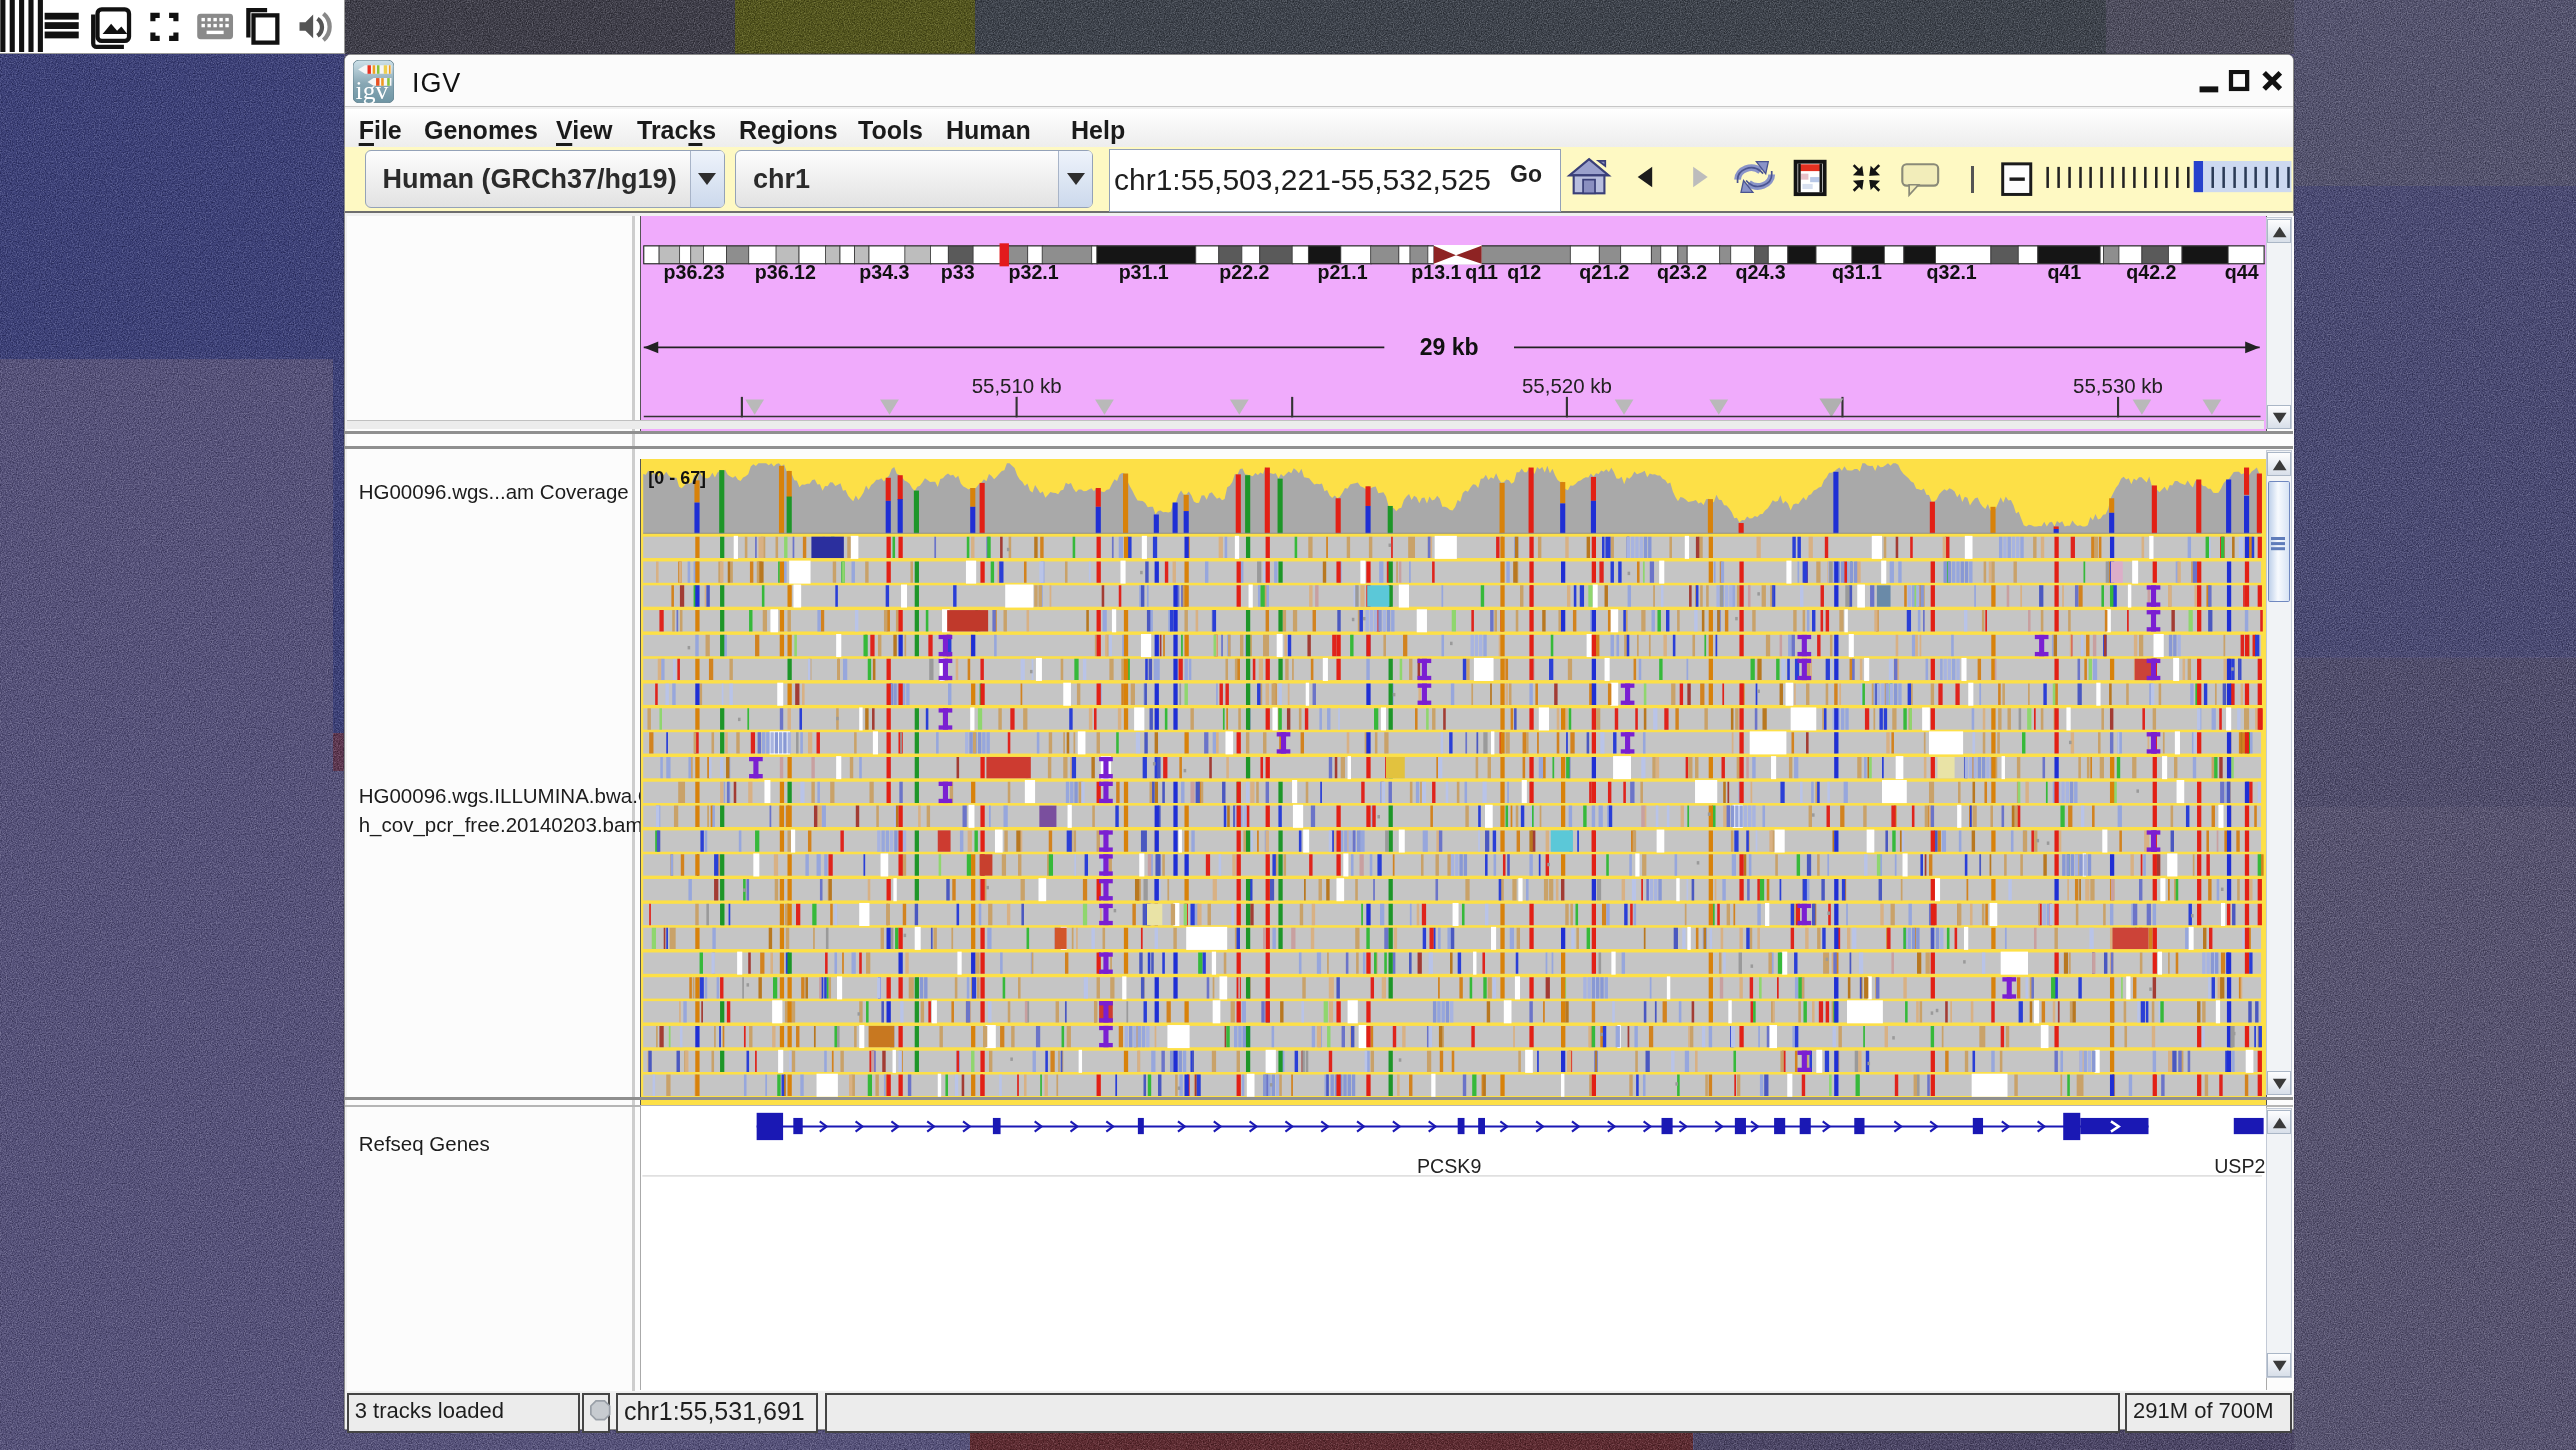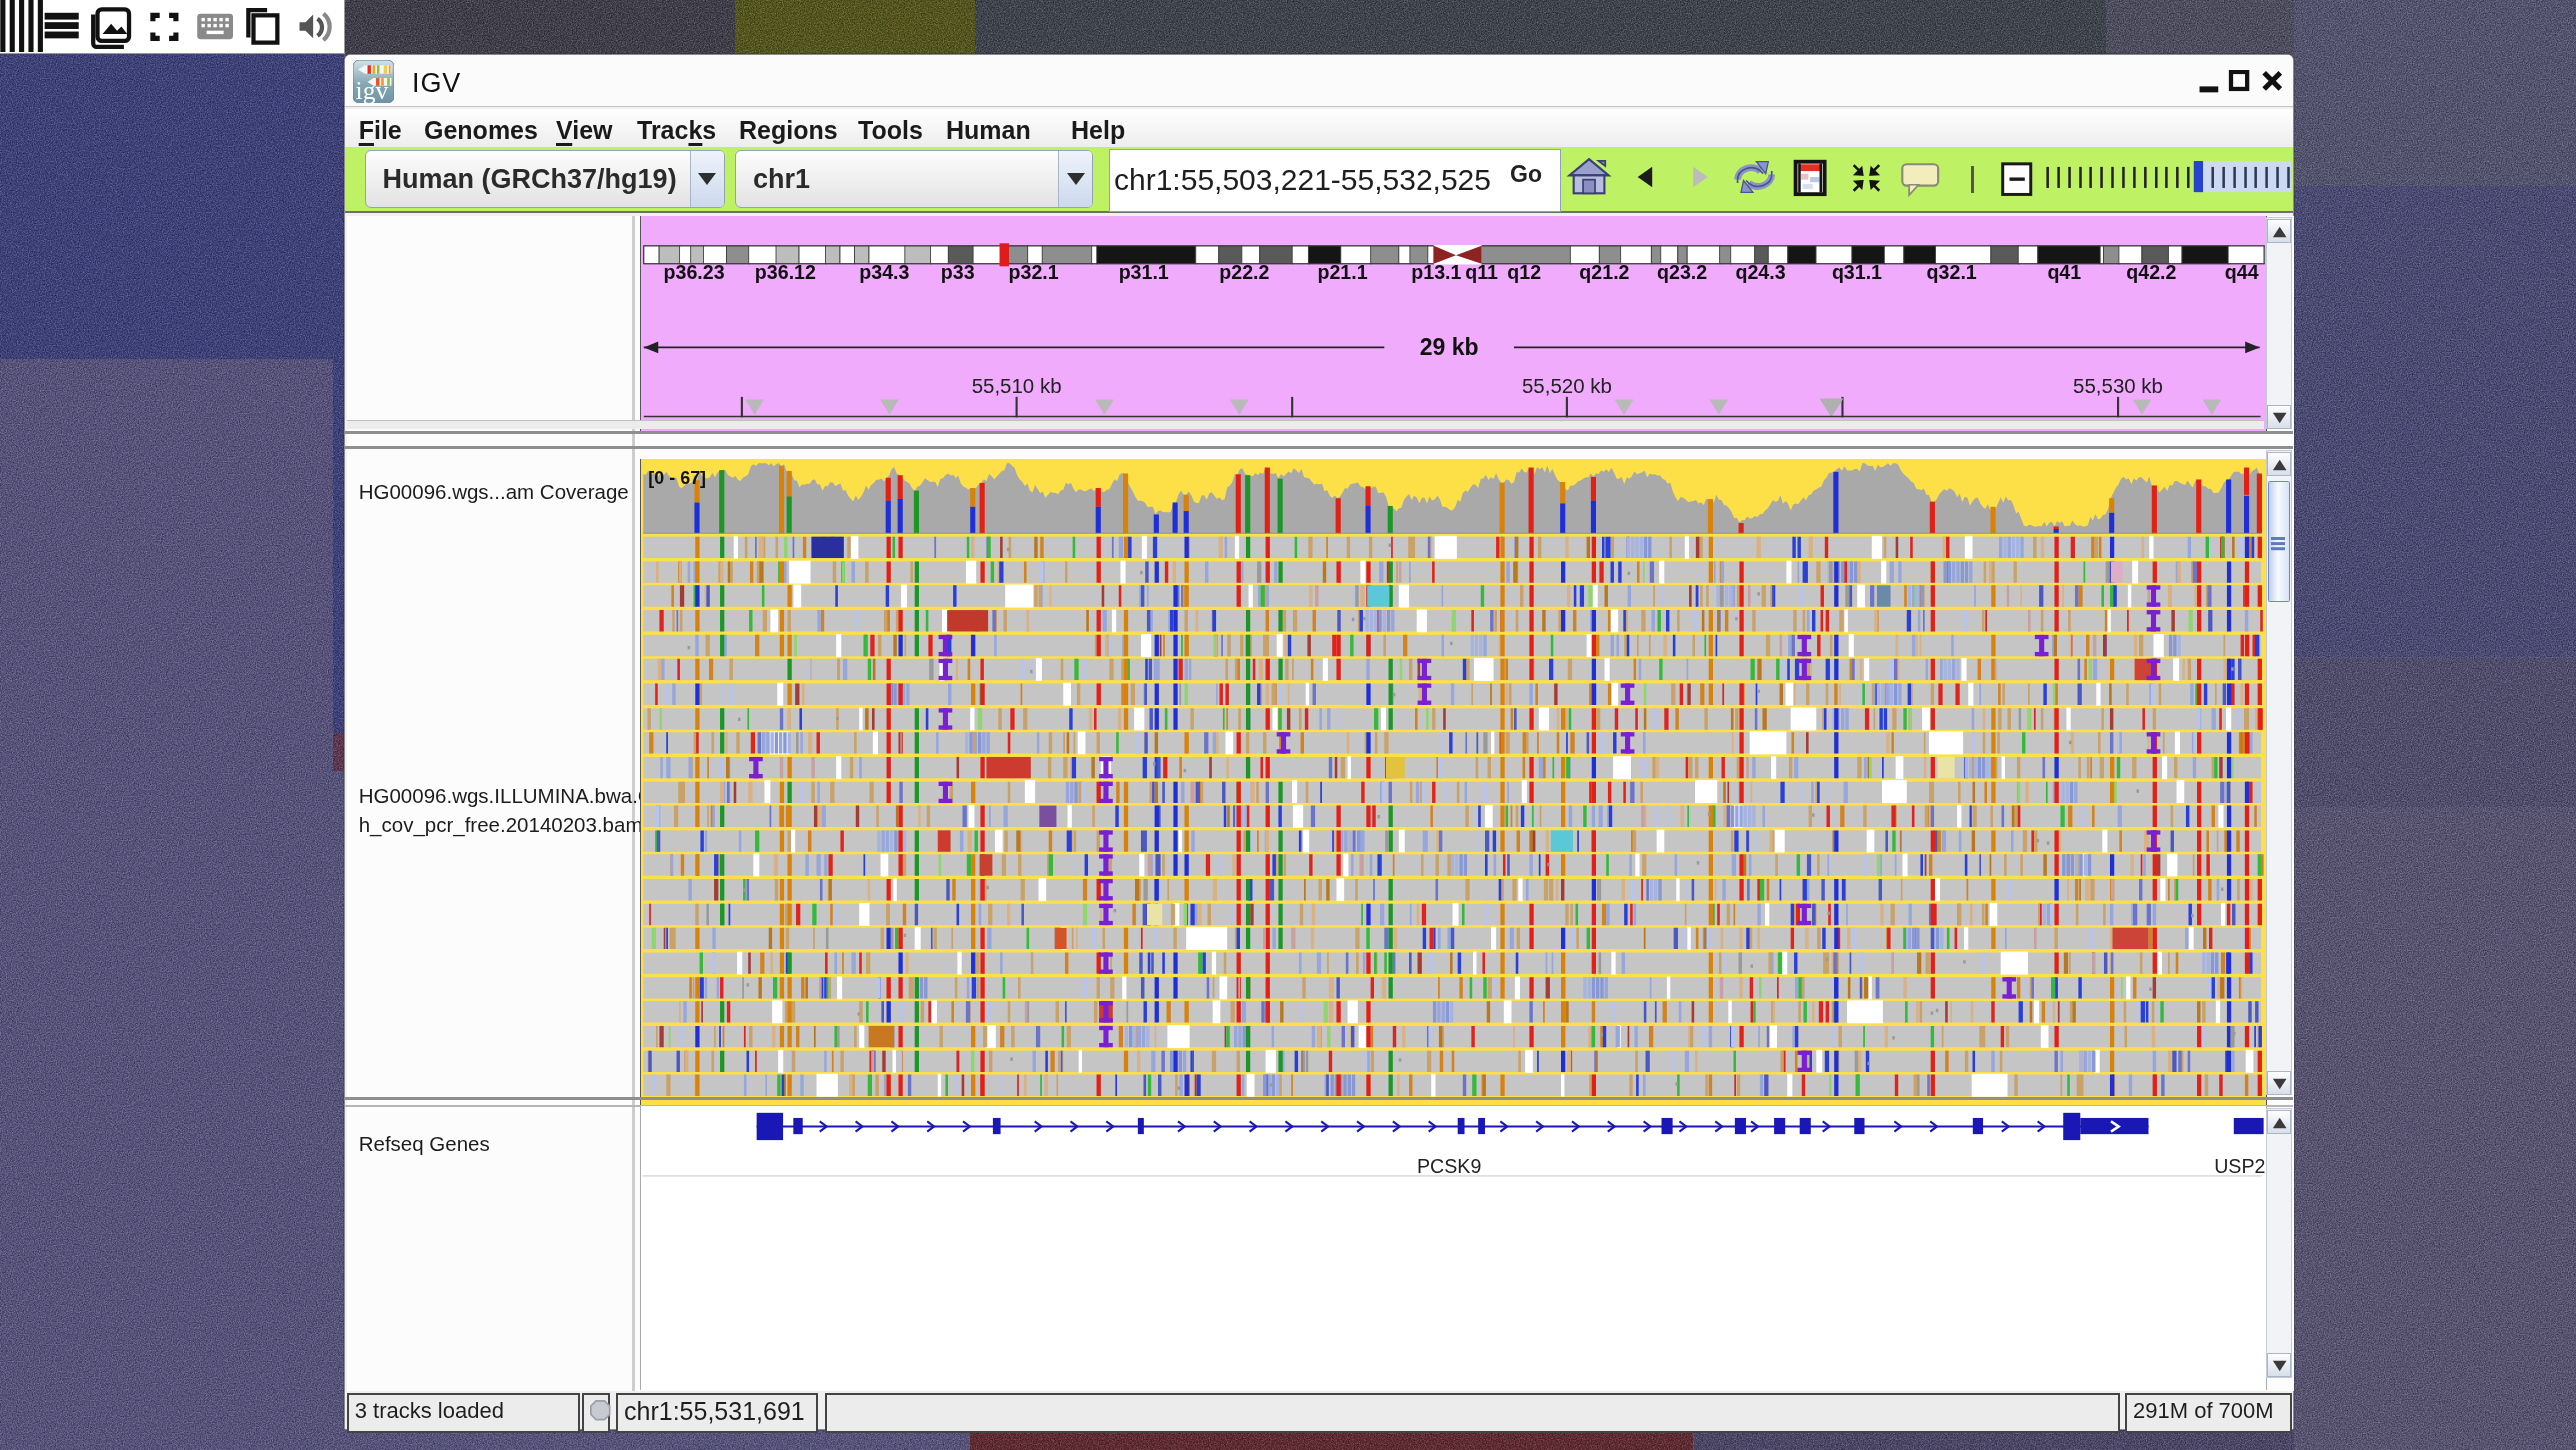--- a/index.html
+++ b/index.html
@@ -7,21 +7,21 @@
 #win { position:absolute; left:344px; top:54px; width:1950px; height:1376px;
   background:#f0f0f0; border:1.7px solid #8b8b8b; border-radius:6.8px 6.8px 1.7px 1.7px;
   box-shadow:0 0 0 0.9px rgba(40,40,60,.28), inset 0 0.9px 0 #ececec; }
 #titlebar { position:absolute; left:0; top:0; width:100%; height:52px; background:#fbfbfb;
   border-bottom:1.7px solid #c6c6c6; border-radius:5.1px 5.1px 0 0;padding-left:35px; }
 #title { position:absolute; left:67px; top:13px; font-size:27px; color:#111; letter-spacing:0.9px; }
 #menubar { position:absolute; left:0; top:54px; width:100%; height:38px;
   background:linear-gradient(#ffffff,#ededed); }
 #menubar span { position:absolute; top:6.8px; font-size:25px; font-weight:bold; color:#1a1a1a; }
 #menubar i { font-style:normal; text-decoration:underline; text-decoration-thickness:2.6px; text-underline-offset:4.3px; }
-#toolbar { position:absolute; left:0; top:92px; width:100%; height:66px; background:#bef264;
+#toolbar { position:absolute; left:0; top:92px; width:100%; height:66px; background:#fef9c3;
   border-bottom:2.6px solid #6e6e6e; }
 .combo { position:absolute; top:3.4px; height:58px; background:linear-gradient(#fdfdfd,#e2e2e2);
   border:1.7px solid #94a2b8; border-radius:6px; }
 .combo b { position:absolute; left:17px; top:13px; font-size:27px; color:#2b2b2b; }
 .combo .arr { position:absolute; right:0; top:0; width:34px; height:100%;
   border-left:1.7px solid #a8b4c8; background:linear-gradient(#eef3fb,#ccd9ec); border-radius:0 4.3px 4.3px 0; }
 .combo .arr:after { content:''; position:absolute; left:7.7px; top:22px; border:9.4px solid transparent;
   border-top:12px solid #2e2e2e; }
 #locfield { position:absolute; left:764px; top:1.7px; width:452px; height:63px; background:#fff;
   border:1.7px solid #93a1b8; font-size:30px; color:#1e1e1e; line-height:60px; padding-left:4px; }

